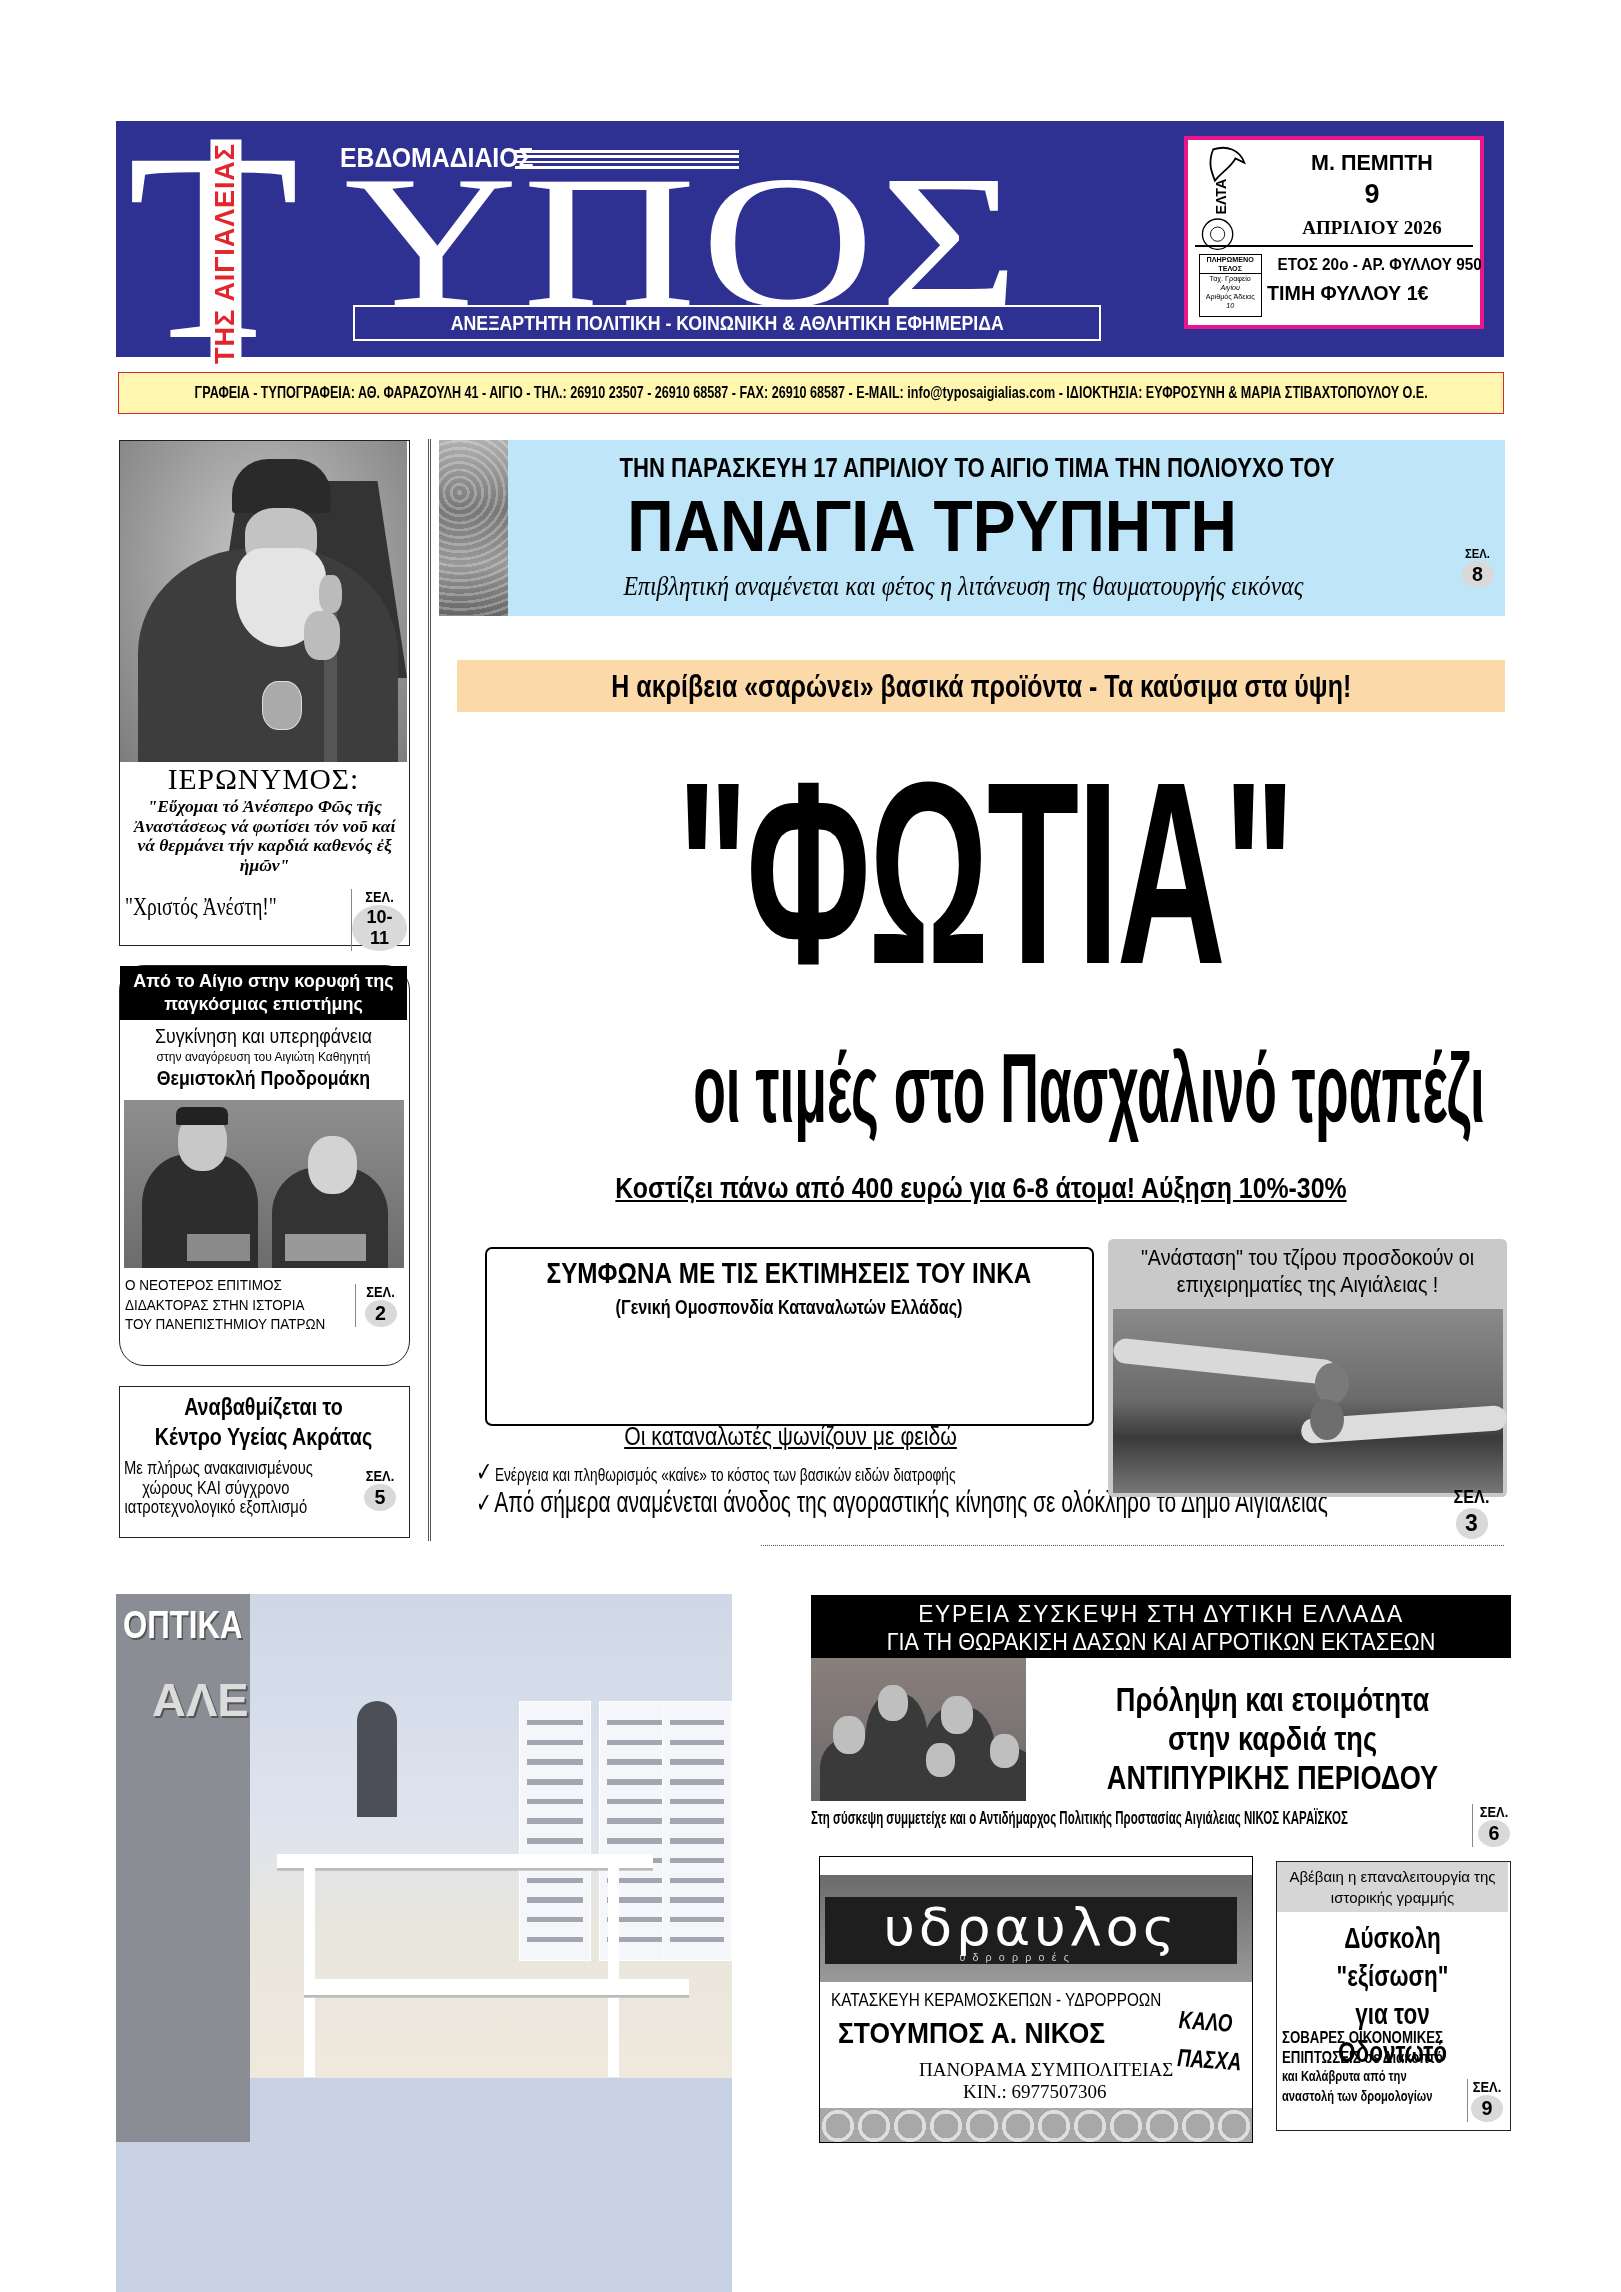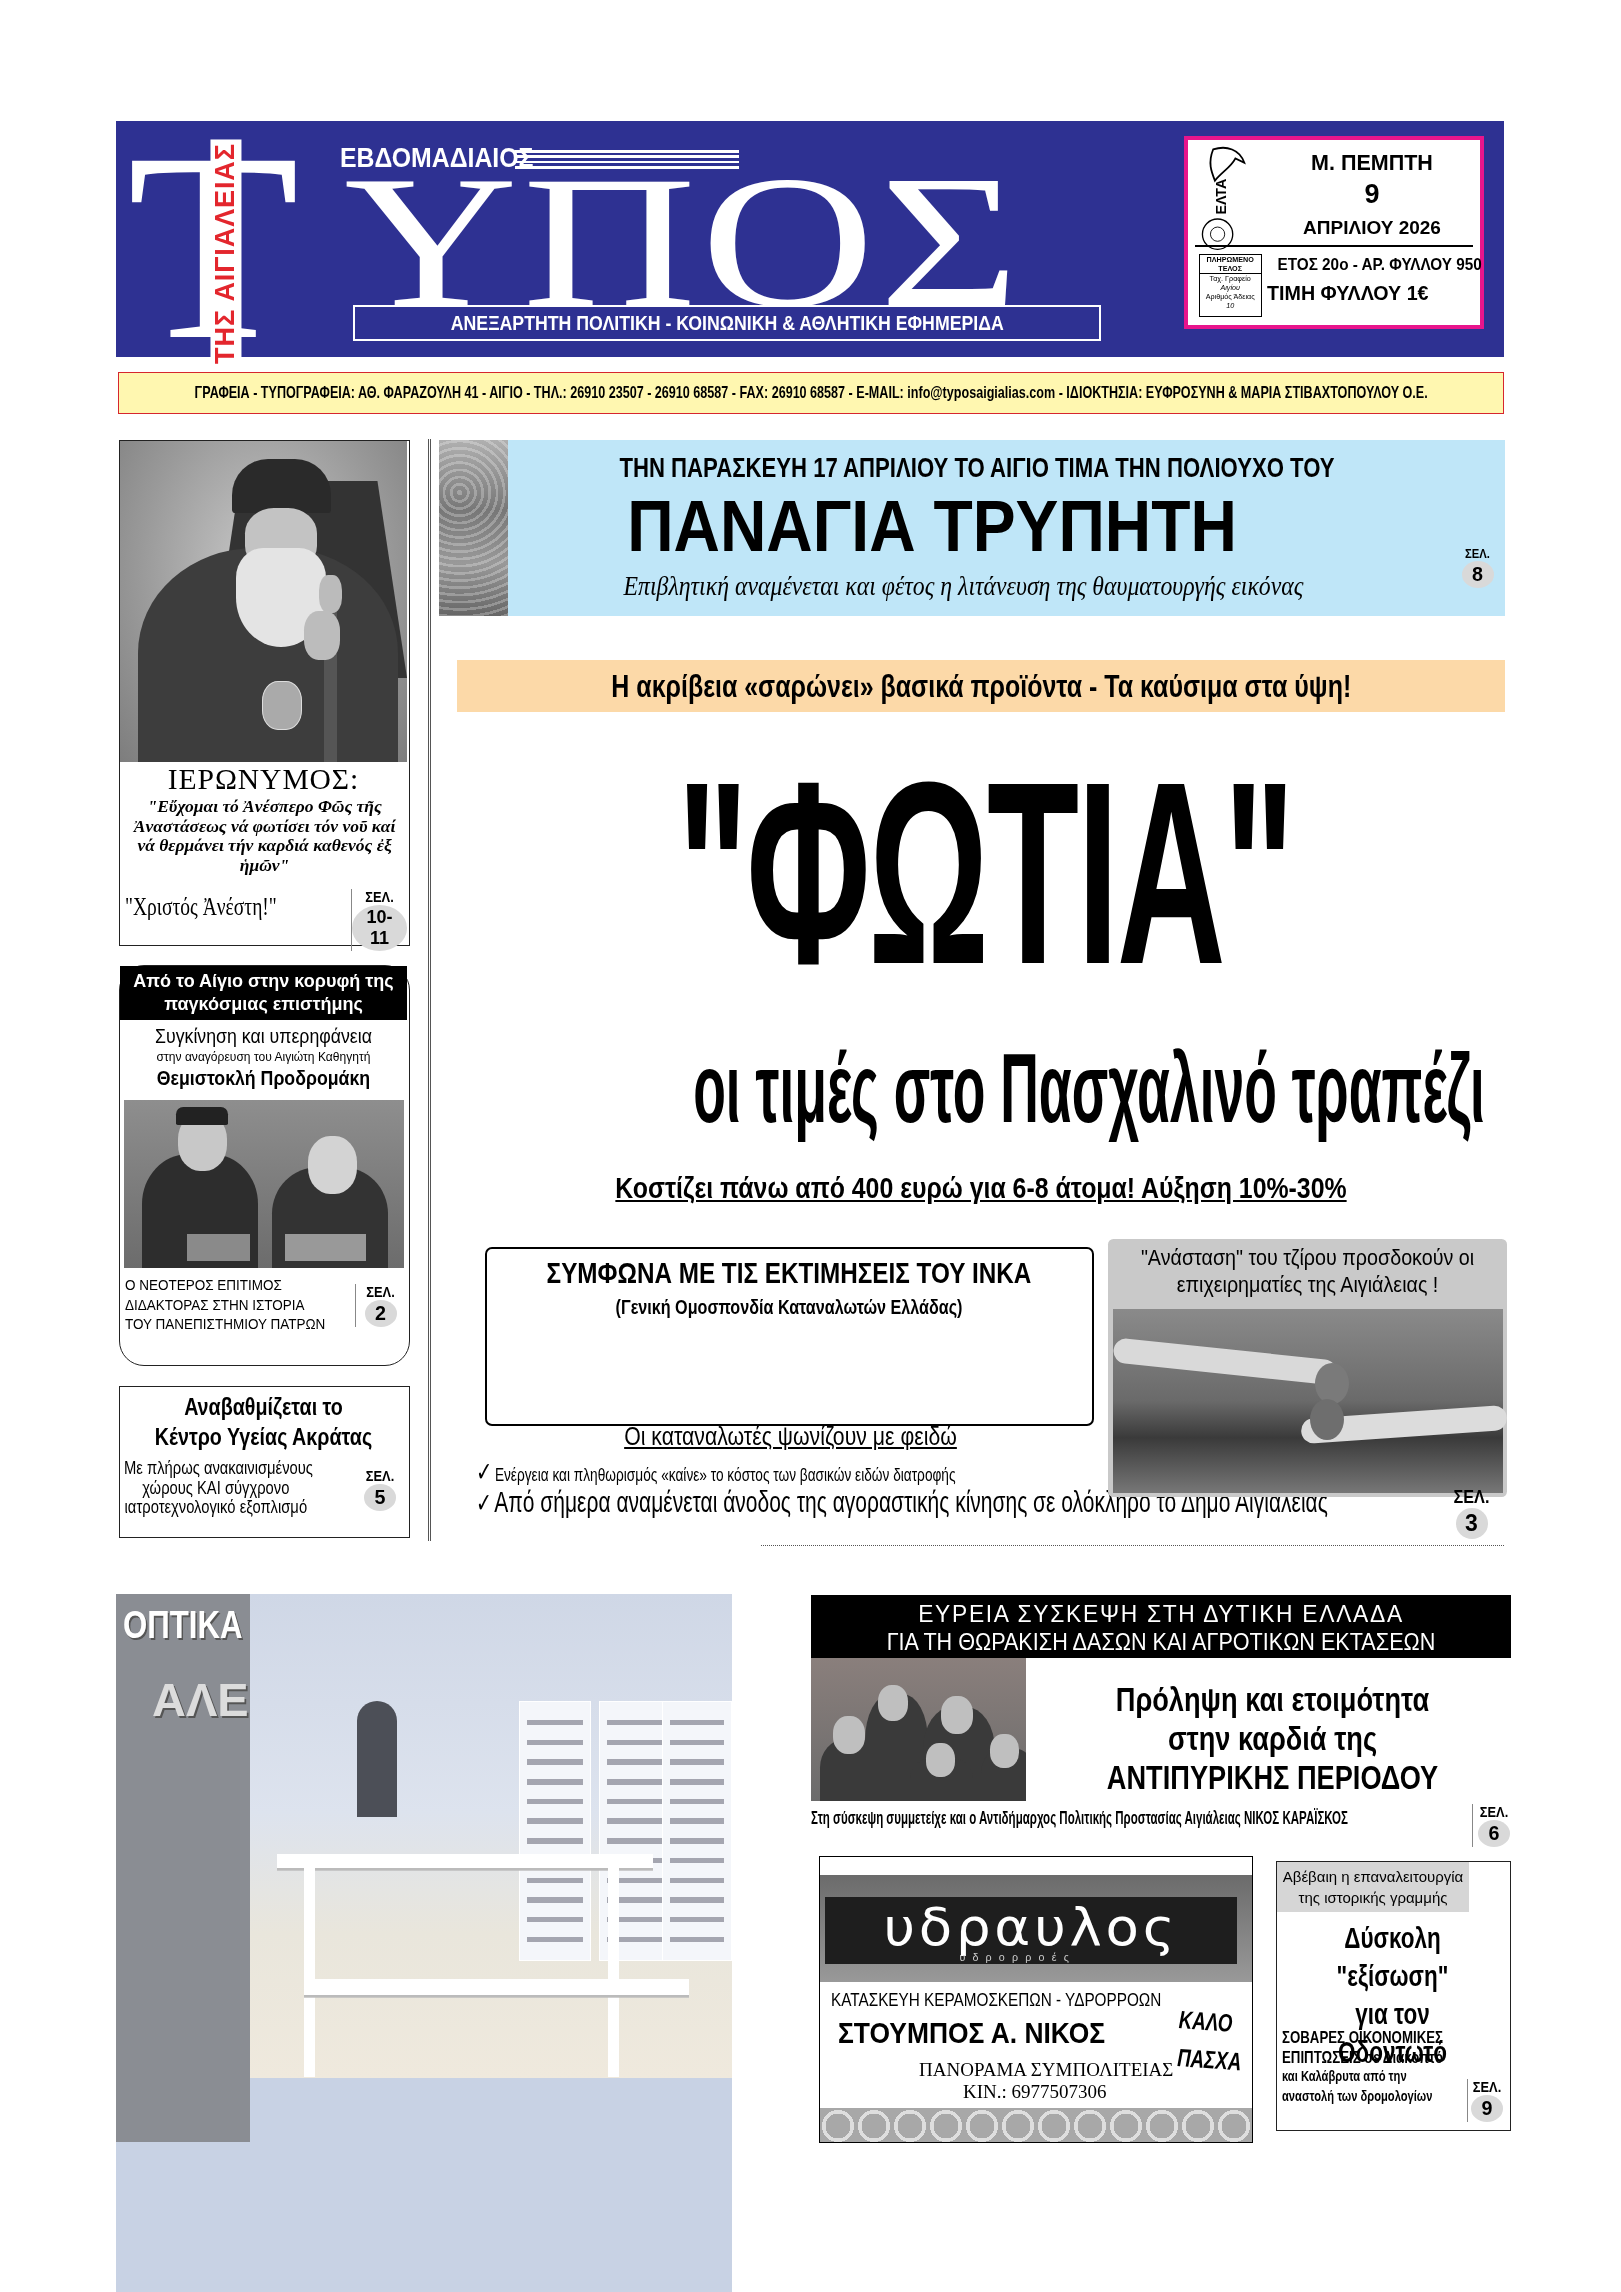--- a/index.html
+++ b/index.html
@@ -14,21 +14,21 @@
   #tis-aigialeias span { display:block; transform: rotate(-90deg); white-space: nowrap; color: #e3262d; font-weight: 700; font-size: 27px; letter-spacing: 0.9px; background:#fff; padding: 0 3.6px; }
   #weekly { left: 224px; top: 22.4px; color: #fff; font-weight: 700; font-size: 27px; letter-spacing: 0px; transform: scaleX(0.92); transform-origin: left; }
   #weekly-lines { left: 399px; top: 29px; width: 224px; height: 19.7px; background: repeating-linear-gradient(to bottom, #fff 0 2.7px, transparent 2.7px 5.4px); }
   #typos { left: 228px; top: 40px; color: #fff; font-family: "Liberation Serif", serif; font-size: 188px; line-height: 161px; letter-spacing: 3.6px; transform: scaleX(1.28); transform-origin: left top; font-weight: 400; }
   #tagline-box { left: 237px; top: 184px; width: 748px; height: 36px; border: 2.7px solid #fff; display:flex; align-items:center; justify-content:center; }
   #tagline { color: #fff; font-weight: 700; font-size: 19.7px; transform: scaleX(0.9); white-space: nowrap; }
   #datebox { left: 1068px; top: 15px; width: 300px; height: 193px; background: #fff; border: 4.5px solid #e8158c; }
   #elta-logo { left: 7.2px; top: 5.4px; width: 63px; height: 107px; }
   #day { left: 81px; top: 10.7px; width: 206px; text-align:center; font-weight: 700; font-size: 21.5px; }
   #daynum { left: 81px; top: 39px; width: 206px; text-align:center; font-weight: 700; font-size: 27px; }
-  #monthyear { left: 81px; top: 77px; width: 206px; text-align:center; font-weight: 700; font-size: 19px; }
+  #monthyear { left: 81px; top: 77px; width: 206px; text-align:center; font-weight: 700; font-size: 19px; font-family: Liberation Serif, serif; }
   #date-rule { left: 7.2px; top: 105px; width: 278px; height: 1.8px; background:#000; }
   #paid-box { left: 10.7px; top: 114px; width: 63px; height: 63px; border: 0.9px solid #000; font-size: 7.2px; text-align:center; line-height: 9px; }
   #year-issue { left: 79px; top: 115px; width: 210px; text-align:center; font-weight: 700; font-size: 17px; transform: scaleX(0.9); white-space:nowrap; }
   #price { left: 79px; top: 142px; width: 210px; text-align:left; font-weight: 700; font-size: 19.7px; white-space:nowrap; }
 
   
   #infobar { left: 118px; top: 372px; width: 1386px; height: 42px; background: #fff7b0; border: 1.8px solid #d6262e; display:flex; align-items:center; justify-content:center; }
   #infobar span { font-weight: 700; font-size: 17px; white-space: nowrap; transform: scaleX(0.74); display:block; }
 
   
@@ -158,21 +158,21 @@
   #yd-logo-sub { left: 134px; top: 54px; color:#ccc; font-size: 10.7px; letter-spacing: 7.2px; }
   #yd-line1 { left: 10.7px; top: 133px; font-size: 18px; transform: scaleX(0.85); transform-origin:left; white-space:nowrap; }
   #yd-name { left: 18px; top: 159px; font-size: 30px; font-weight:700; transform: scaleX(0.88); transform-origin:left; white-space:nowrap; }
   #yd-place { left: 99px; top: 202px; font-family: "Liberation Serif", serif; font-size: 19px; white-space:nowrap; }
   #yd-phone { left: 143px; top: 224px; font-family: "Liberation Serif", serif; font-size: 19px; white-space:nowrap; }
   #yd-easter { left: 358px; top: 143px; font-weight:700; font-style: italic; font-size: 25px; line-height: 38px; transform: scaleX(0.75) rotate(3deg); transform-origin:left; }
   #yd-eggs { left: 0; top: 251px; width: 434px; height: 36px; background: repeating-radial-gradient(ellipse at 18px 18px, #999 0 12.5px, #d8d8d8 12.5px 16px); background-size: 36px 36px; opacity: .85; }
 
   
   #odontotos-box { left: 1276px; top: 1861px; width: 235px; height: 270px; border: 1.8px solid #222; overflow:hidden; }
-  #od-head { left: 0; top: 0; width: 192px; height: 50px; background:#d6d6d6; text-align:center; font-size: 15px; line-height: 21.5px; padding-top: 3.6px; transform-origin:center; }
+  #od-head { left: 0; top: 0; width: 231px; height: 50px; background:#d6d6d6; text-align:center; font-size: 15px; line-height: 21.5px; padding-top: 3.6px; transform-origin:center; }
   #od-title { left: 0; top: 57px; width: 231px; text-align:center; font-weight:700; font-size: 29.6px; line-height: 38px; transform: scaleX(0.76); }
   #od-desc { left: 5.4px; top: 166px; width: 224px; font-weight:700; font-size: 17px; line-height: 19.7px; transform: scaleX(0.78); transform-origin:left; white-space:nowrap; }
   #od-desc .small { font-size: 14.3px; }
   #od-sel { left: 190px; top: 217px; width: 39px; border-left: 0.9px solid #888; }
 </style>
 </head>
 <body>
 
 <div id="masthead" class="abs">
   <div id="big-T" class="abs">Τ</div>

